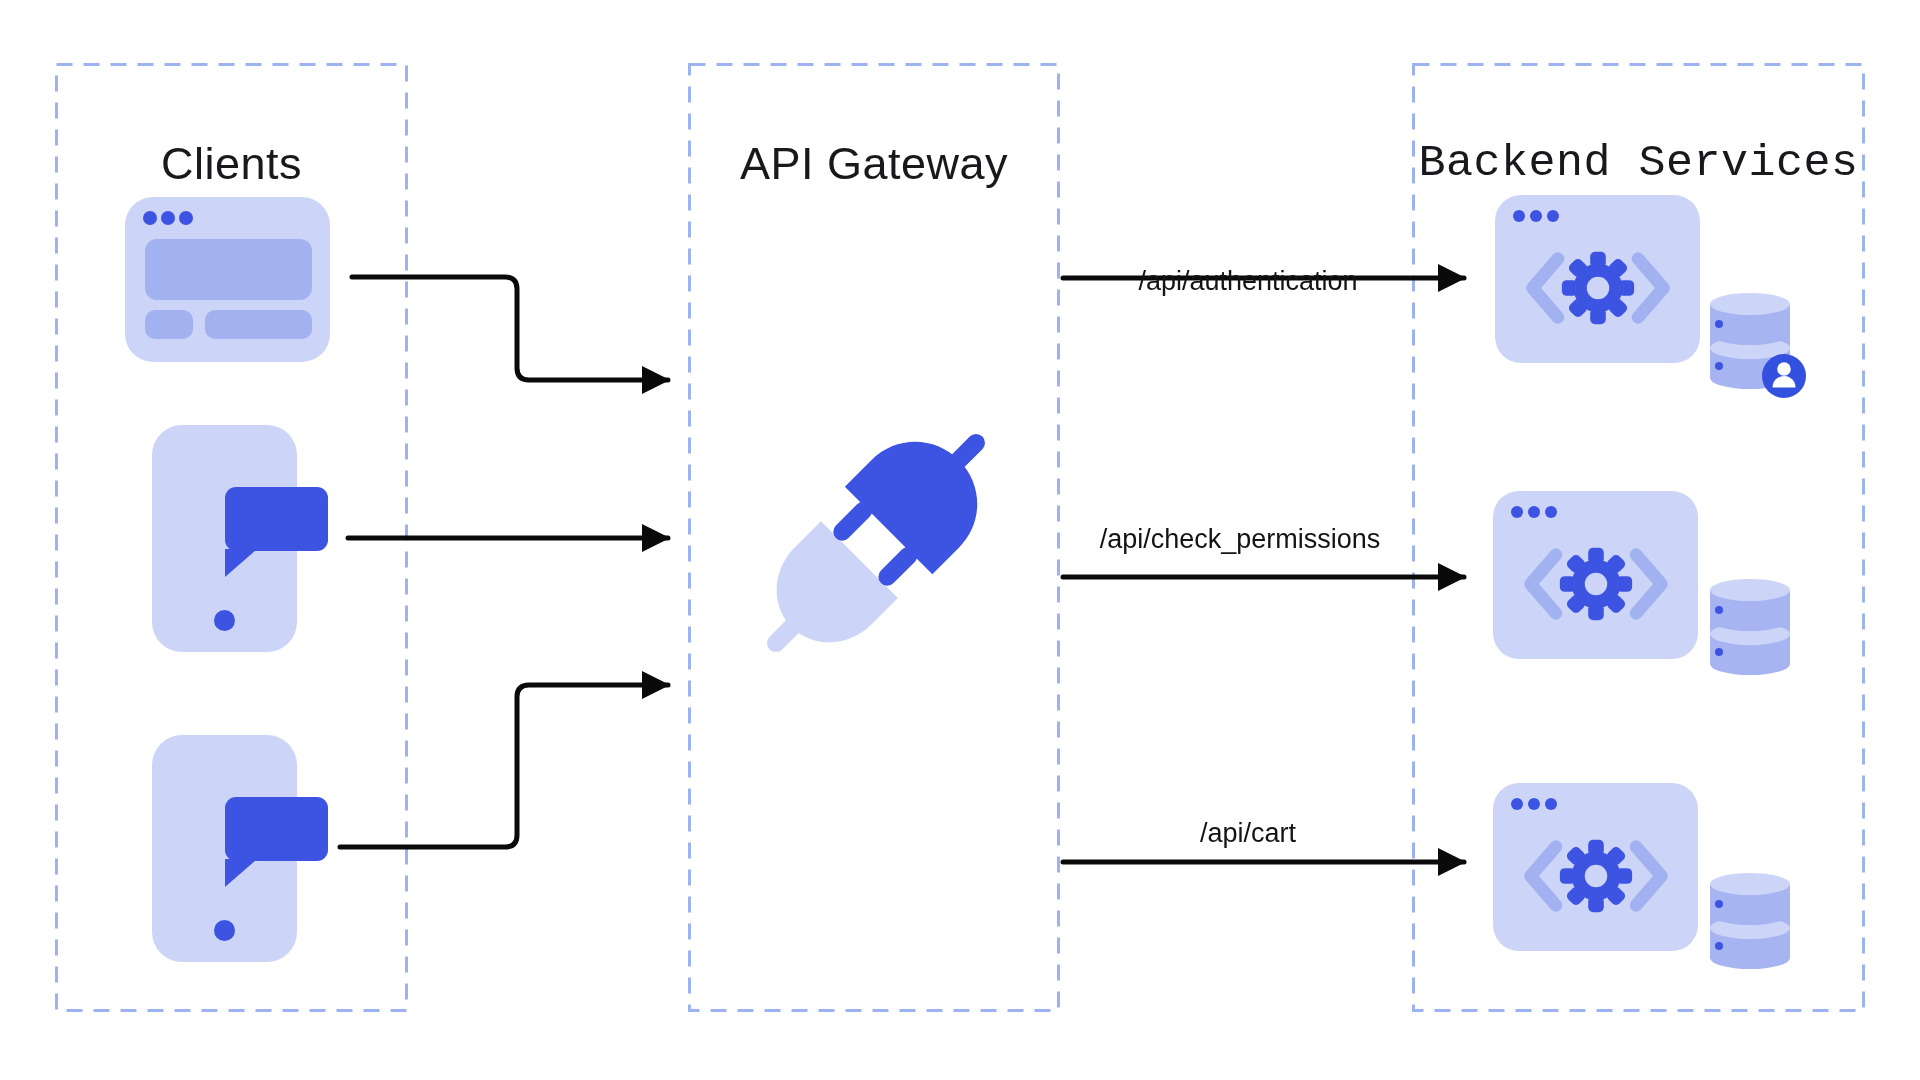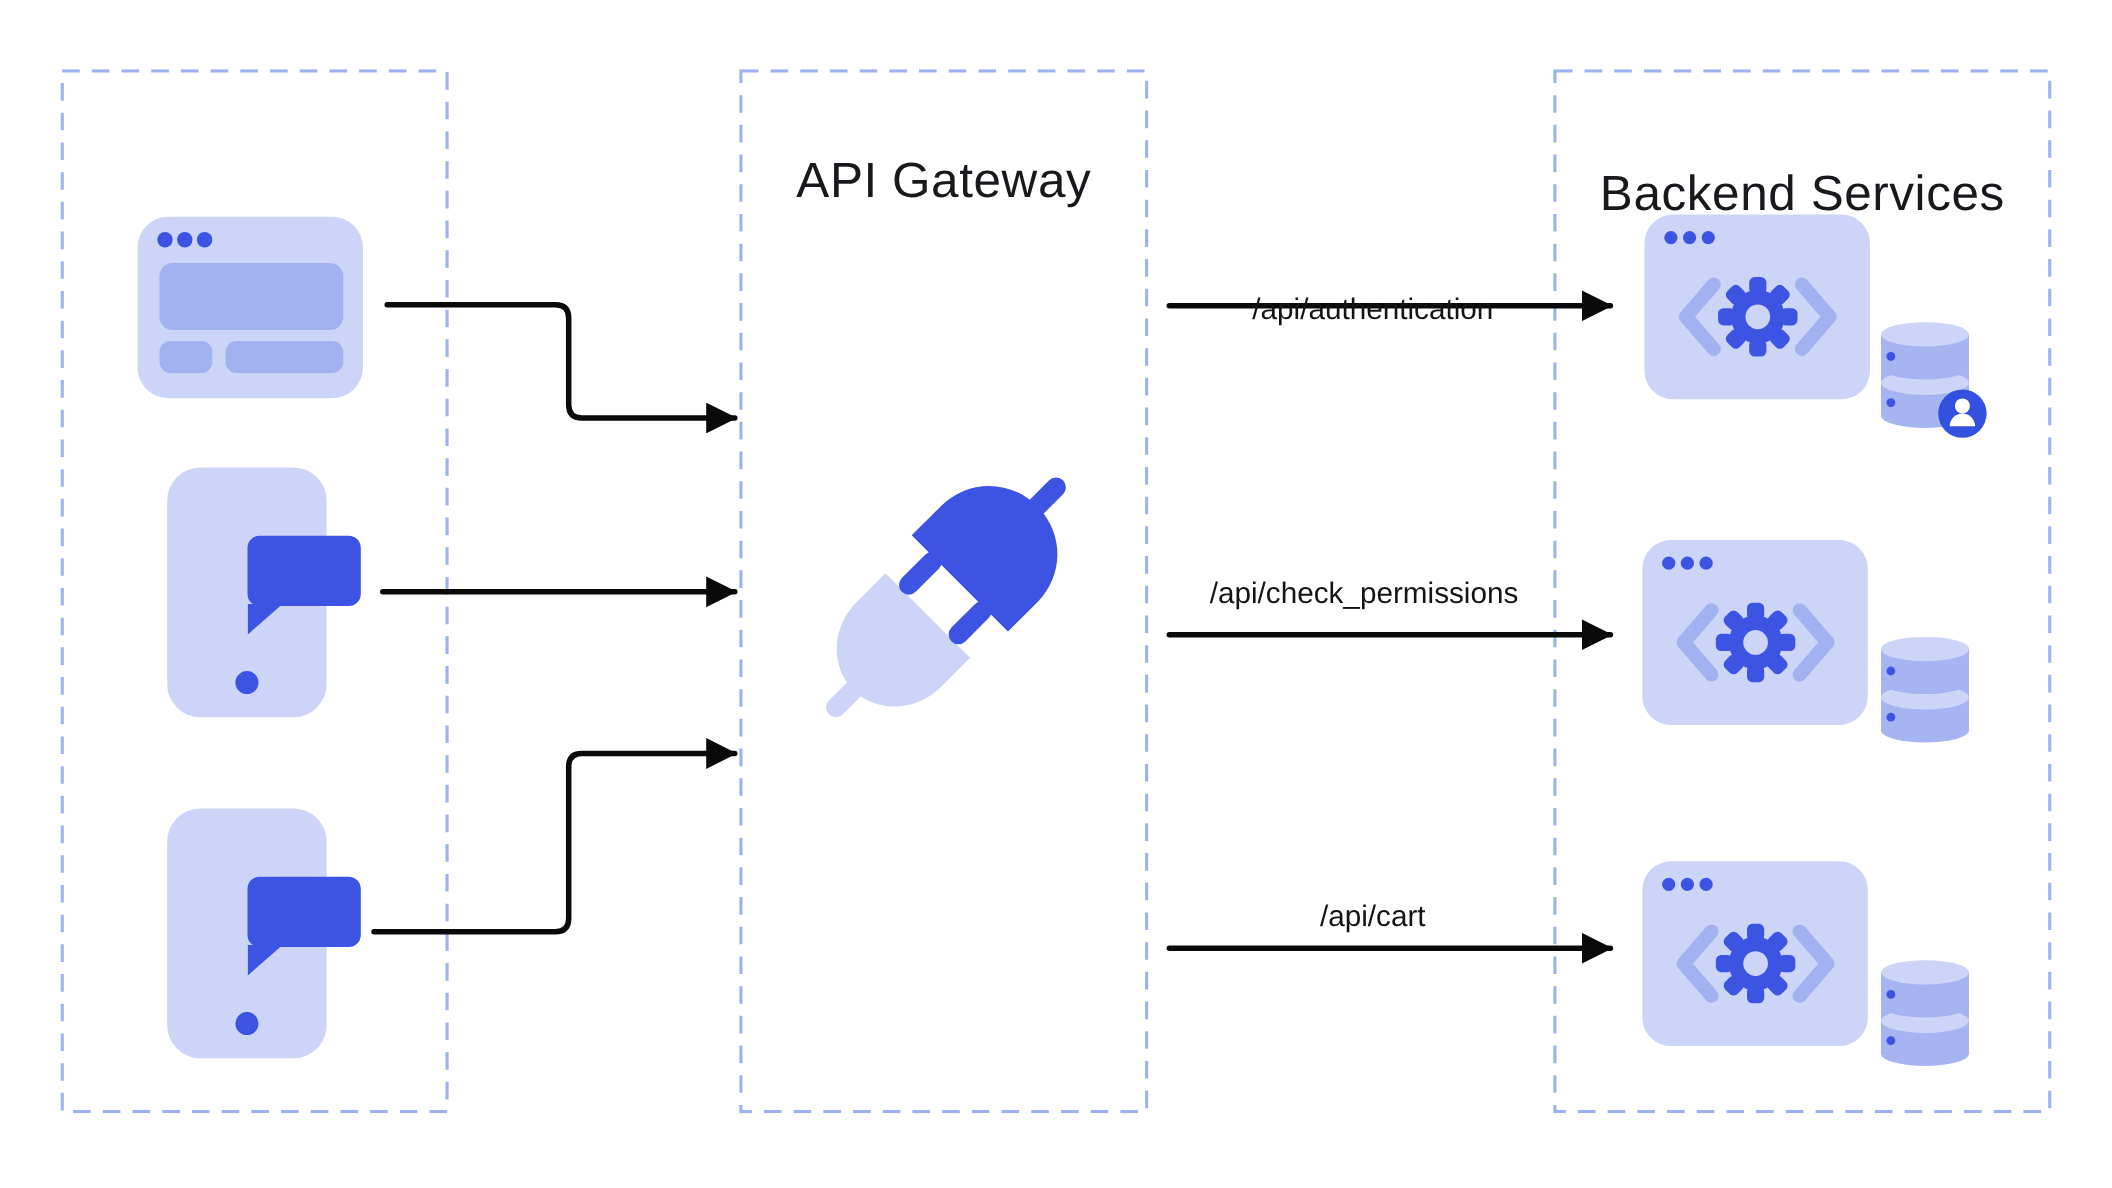--- a/index.html
+++ b/index.html
@@ -20,20 +20,21 @@
 </style>
 </head>
 <body>
 
 <div class="canvas">
 
   <section class="abs" style="left:55px;top:63px;width:353px;height:949px;">
     <svg class="panel-border" width="353" height="949" viewBox="0 0 353 949">
       <rect x="1.5" y="1.5" width="350" height="946" fill="none" stroke="#9db2f0" stroke-width="3" stroke-dasharray="16 11"></rect>
     </svg>
+    <h2 class="panel-title" style="top:75px;margin:0;">Clients</h2>
 
     <div class="icon-card" style="left:70px;top:134px;width:205px;height:165px;">
       <span class="dot" style="left:18px;top:14px;width:14px;height:14px;"></span>
       <span class="dot" style="left:36px;top:14px;width:14px;height:14px;"></span>
       <span class="dot" style="left:54px;top:14px;width:14px;height:14px;"></span>
       <span class="med-rect" style="left:20px;top:42px;width:167px;height:61px;border-radius:12px;"></span>
       <span class="med-rect" style="left:20px;top:113px;width:48px;height:29px;border-radius:10px;"></span>
       <span class="med-rect" style="left:80px;top:113px;width:107px;height:29px;border-radius:10px;"></span>
     </div>
 
@@ -43,21 +44,21 @@
       <span class="dot" style="left:62px;top:185px;width:21px;height:21px;"></span>
     </div>
 
     <div class="icon-card" style="left:97px;top:672px;width:145px;height:227px;border-radius:30px;">
       <span class="bubble" style="left:73px;top:62px;width:103px;height:64px;"></span>
       <span class="bubble-tail" style="left:73px;top:124px;width:32px;height:28px;"></span>
       <span class="dot" style="left:62px;top:185px;width:21px;height:21px;"></span>
     </div>
   </section>
 
-  <section class="abs" style="left:672px;top:63px;width:372px;height:949px;">
+  <section class="abs" style="left:688px;top:63px;width:372px;height:949px;">
     <svg class="panel-border" width="372" height="949" viewBox="0 0 372 949">
       <rect x="1.5" y="1.5" width="369" height="946" fill="none" stroke="#9db2f0" stroke-width="3" stroke-dasharray="16 11"></rect>
     </svg>
     <h2 class="panel-title" style="top:75px;margin:0;">API Gateway</h2>
 
     <svg class="abs" style="left:36px;top:332px;" width="300" height="300" viewBox="0 0 320 320">
       <g transform="rotate(-45 160 160)">
 
         <line x1="12" y1="160" x2="52" y2="160" stroke="#ccd5f7" stroke-width="19" stroke-linecap="round"></line>
         <path d="M138,102 H98 C64,102 36,128 36,160 C36,192 64,218 98,218 H138 Z" fill="#ccd5f7"></path>
@@ -67,21 +68,21 @@
         <path d="M182,94 H222 C259,94 288,123 288,160 C288,197 259,226 222,226 H182 Z" fill="#3d53e2"></path>
         <line x1="284" y1="160" x2="314" y2="160" stroke="#3d53e2" stroke-width="19" stroke-linecap="round"></line>
       </g>
     </svg>
   </section>
 
   <section class="abs" style="left:1412px;top:63px;width:453px;height:949px;">
     <svg class="panel-border" width="453" height="949" viewBox="0 0 453 949">
       <rect x="1.5" y="1.5" width="450" height="946" fill="none" stroke="#9db2f0" stroke-width="3" stroke-dasharray="16 11"></rect>
     </svg>
-    <h2 class="panel-title" style="top:75px;margin:12px;">Backend Services</h2>
+    <h2 class="panel-title" style="top:75px;margin:0;font-family:Liberation Mono, monospace;">Backend Services</h2>
   </section>
 
   <div class="abs" style="left:1495px;top:195px;width:330px;height:210px;">
     <div class="icon-card" style="left:0;top:0;width:205px;height:168px;border-radius:26px;">
       <span class="dot" style="left:18px;top:15px;width:12px;height:12px;"></span>
       <span class="dot" style="left:35px;top:15px;width:12px;height:12px;"></span>
       <span class="dot" style="left:52px;top:15px;width:12px;height:12px;"></span>
       <svg class="abs" style="left:20px;top:44px;" width="166" height="98" viewBox="0 0 170 100">
         <path d="M44,20 L18,50 L44,80" fill="none" stroke="#a2b1f0" stroke-width="13" stroke-linecap="round" stroke-linejoin="round"></path>
         <path d="M126,20 L152,50 L126,80" fill="none" stroke="#a2b1f0" stroke-width="13" stroke-linecap="round" stroke-linejoin="round"></path>

